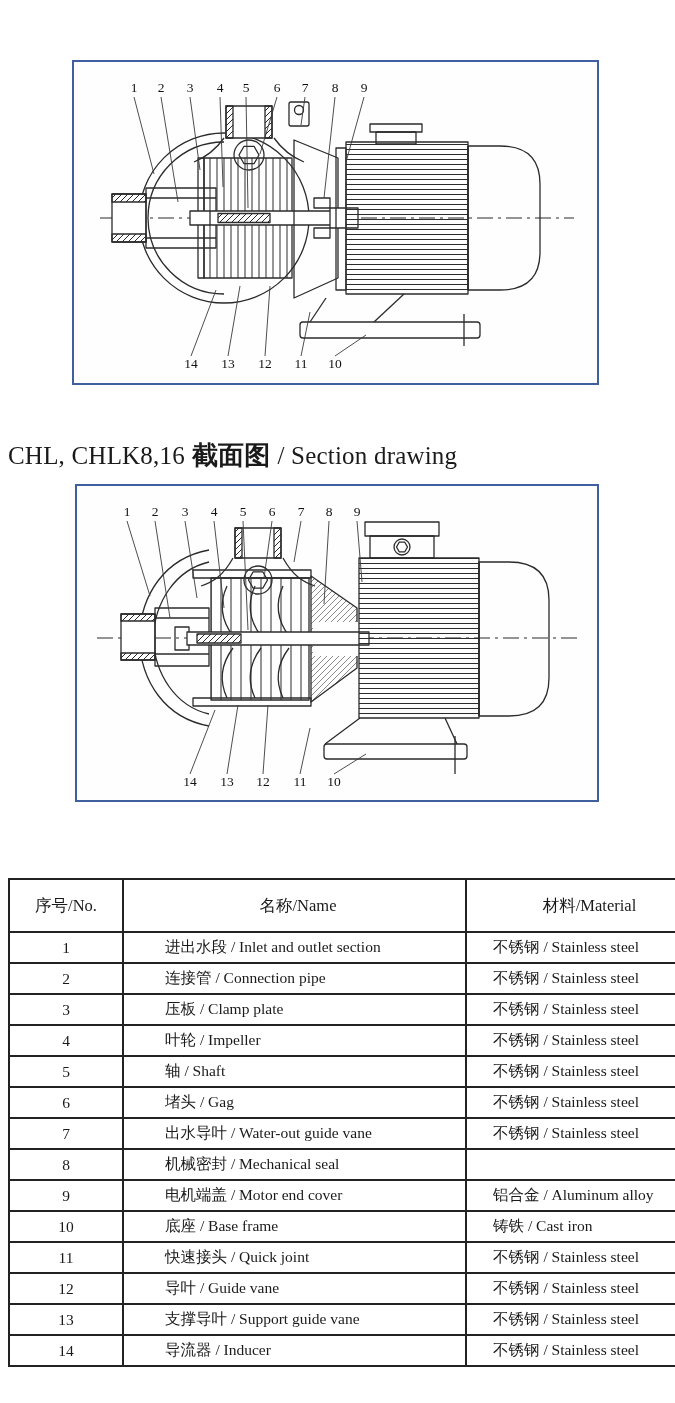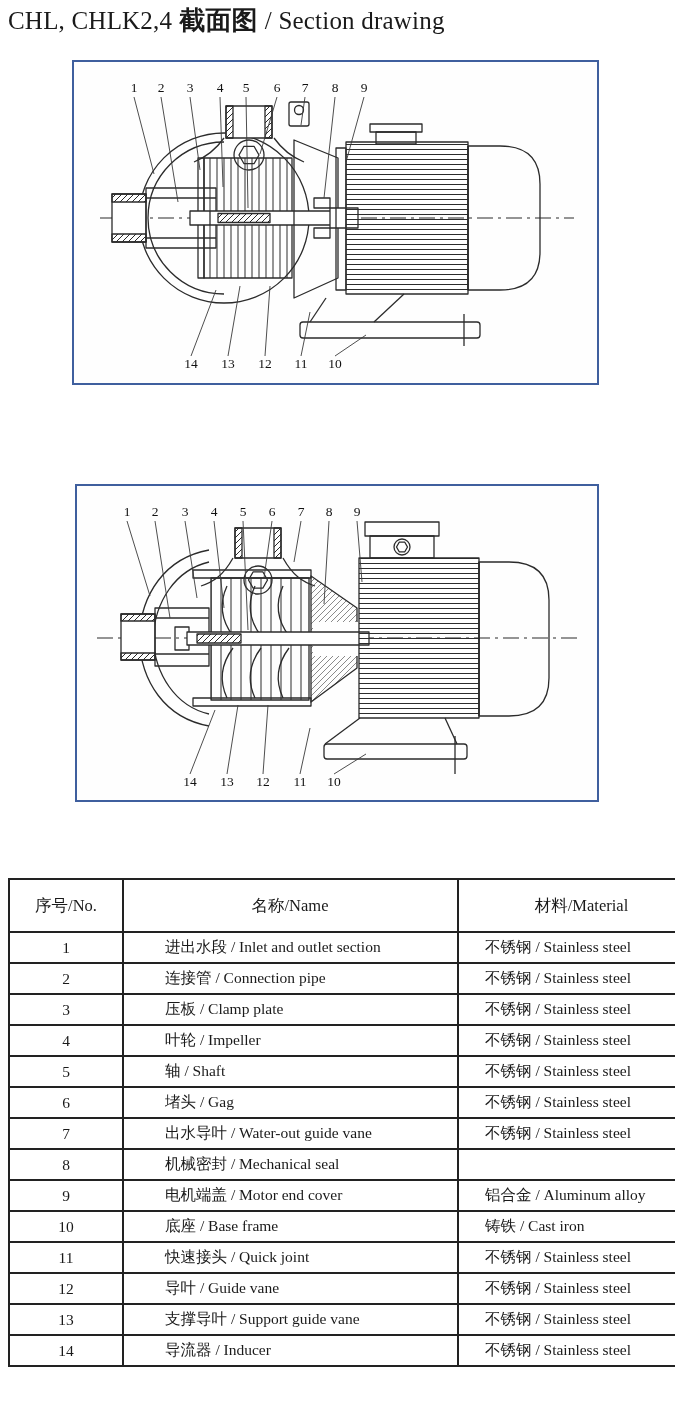--- a/index.html
+++ b/index.html
@@ -25,21 +25,20 @@
   .material-table th{font-size:16.5px;text-align:center;}
   .col-no{width:110px;text-align:center;}
   .col-name{width:332px;text-align:left;padding-left:41px;}
   .col-material{width:213px;text-align:left;padding-left:26px;}
 </style>
 </head>
 <body>
 
 <div class="page">
 
-  <h2 class="sec-title" id="title1"><span>CHL, CHLK2,4</span><span class="cjk">截面图</span><span>/ Section drawing</span></h2>
 
   <div class="frame" id="frame1">
     <svg width="523" height="321" viewBox="0 0 523 321">
       <defs>
         <pattern id="hatch1" patternUnits="userSpaceOnUse" width="6" height="6">
             <path d="M0,6 L6,0" stroke="#2b2b2b" stroke-width="1"></path>
           </pattern>
         <pattern id="fins1" patternUnits="userSpaceOnUse" width="10" height="5">
             <line x1="0" y1="2.5" x2="10" y2="2.5" stroke="#2b2b2b" stroke-width="1"></line>
           </pattern>
@@ -132,20 +131,21 @@
           <line x1="191" y1="294" x2="196" y2="224" class="leader"></line>
           <text x="191" y="306" class="callout-text">12</text>
           <line x1="227" y1="294" x2="236" y2="250" class="leader"></line>
           <text x="227" y="306" class="callout-text">11</text>
           <line x1="261" y1="294" x2="292" y2="273" class="leader"></line>
           <text x="261" y="306" class="callout-text">10</text>
         </g>
     </svg>
   </div>
 
+  <h2 class="sec-title" id="title2"><span>CHL, CHLK8,16</span><span class="cjk">截面图</span><span>/ Section drawing</span></h2>
 
   <div class="frame" id="frame2">
     <svg width="520" height="314" viewBox="0 0 520 314">
       <defs>
         <pattern id="hatch2" patternUnits="userSpaceOnUse" width="6" height="6">
             <path d="M0,6 L6,0" stroke="#2b2b2b" stroke-width="1"></path>
           </pattern>
         <pattern id="fins2" patternUnits="userSpaceOnUse" width="10" height="5">
             <line x1="0" y1="2.5" x2="10" y2="2.5" stroke="#2b2b2b" stroke-width="1"></line>
           </pattern>
@@ -245,21 +245,21 @@
           <text x="257" y="300" class="callout-text">10</text>
         </g>
     </svg>
   </div>
 
 
   <table class="material-table">
     <thead>
       <tr>
         <th class="col-no">序号/No.</th>
-        <th class="col-name" style="padding-left:0;">名称/Name</th>
+        <th class="col-name" style="padding-left:8px;">名称/Name</th>
         <th class="col-material" style="padding-left:16px;text-align:center;">材料/Material</th>
       </tr>
     </thead>
     <tbody id="mt-body">
         <tr>
           <td class="col-no">1</td>
           <td class="col-name">进出水段 / Inlet and outlet section</td>
           <td class="col-material">不锈钢 / Stainless steel</td>
         </tr>
         <tr>

